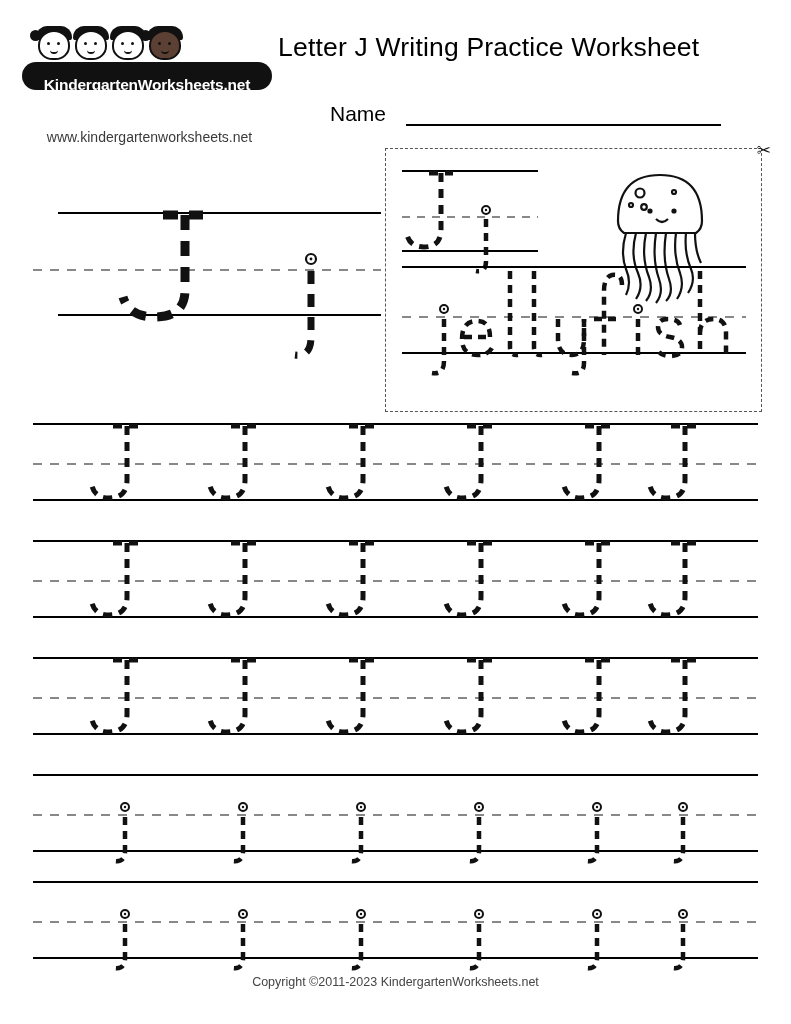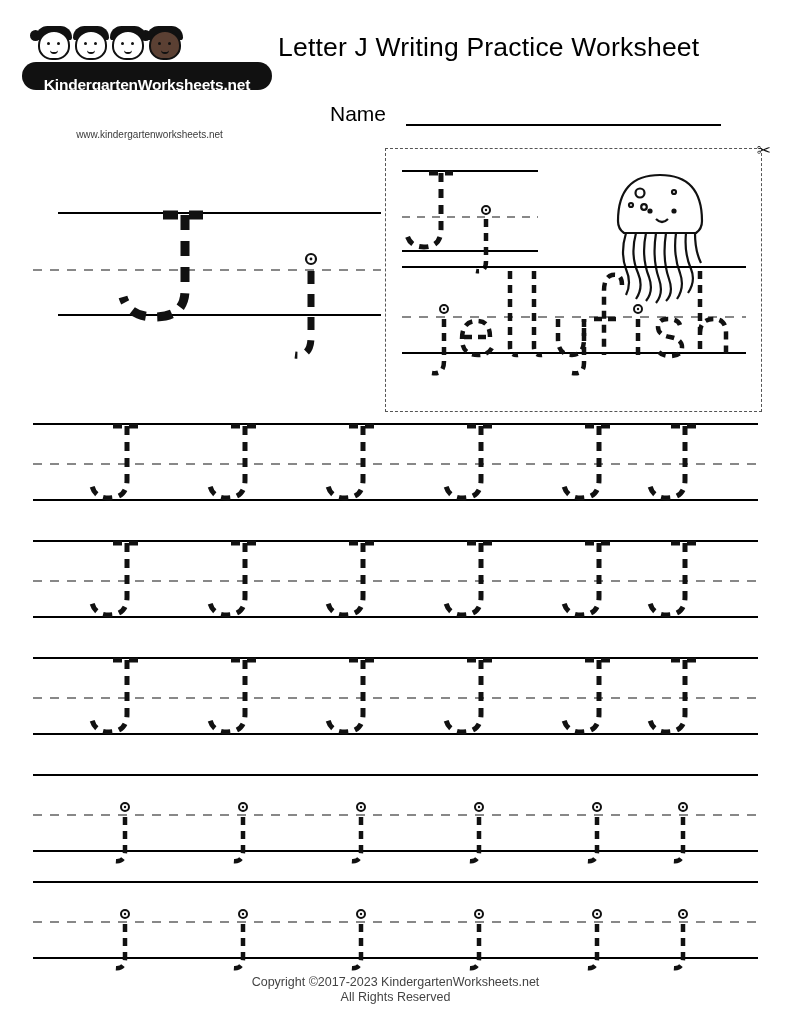--- a/index.html
+++ b/index.html
@@ -21,21 +21,21 @@
   .kid1 .bun{left:-4px;top:4px;}
   .kid2{left:37px;}
   .kid3{left:74px;}
   .kid3 .bun{left:32px;top:4px;}
   .kid4{left:111px;}
   .kid4 .head{background:#5b4033;border-color:#111;}
   .kid4 .hair{background:#111;}
 
   .logo-band{position:relative;margin-top:-4px;width:250px;height:28px;background:#111;border-radius:14px;display:flex;align-items:center;justify-content:center;}
   .logo-band span{color:#fff;font-size:15.5px;font-weight:bold;letter-spacing:-.2px;font-family:"Liberation Sans",sans-serif;margin-top:17px;}
-  .logo-url{position:absolute;left:22px;top:129px;width:255px;text-align:center;font-size:10px;color:#3a3a3a;font-family:"Liberation Sans",sans-serif;}
+  .logo-url{position:absolute;left:22px;top:129px;width:255px;text-align:center;font-size:14px;color:#3a3a3a;font-family:"Liberation Sans",sans-serif;}
 
   .title{position:absolute;left:278px;top:32px;width:500px;font-size:26.5px;font-weight:normal;letter-spacing:.2px;font-family:"Liberation Sans",sans-serif;}
   .name-row{position:absolute;left:330px;top:102px;display:flex;align-items:flex-start;gap:16px;}
   .name-label{font-size:21px;}
   .name-line{width:315px;border-bottom:2px solid #000;height:22px;margin-left:4px;}
 
   
   .demo{position:absolute;left:33px;top:205px;width:350px;height:200px;}
 
   
@@ -377,17 +377,16 @@
           <circle cx="210" cy="38" r="1.2"></circle>
           <circle cx="328" cy="38" r="1.2"></circle>
         <circle cx="446" cy="38" r="1.2"></circle>
           <circle cx="564" cy="38" r="1.2"></circle>
           <circle cx="650" cy="38" r="1.2"></circle>
       </g>
     </svg>
   </div>
 
   <div class="footer">
-    <div>Copyright ©2017-2023 KindergartenWorksheets.net</div>
-    <div>All Rights Reserved</div>
+    <div>Copyright ©2011-2023 KindergartenWorksheets.net</div>
   </div>
 
 </div>
 
 </body></html>

